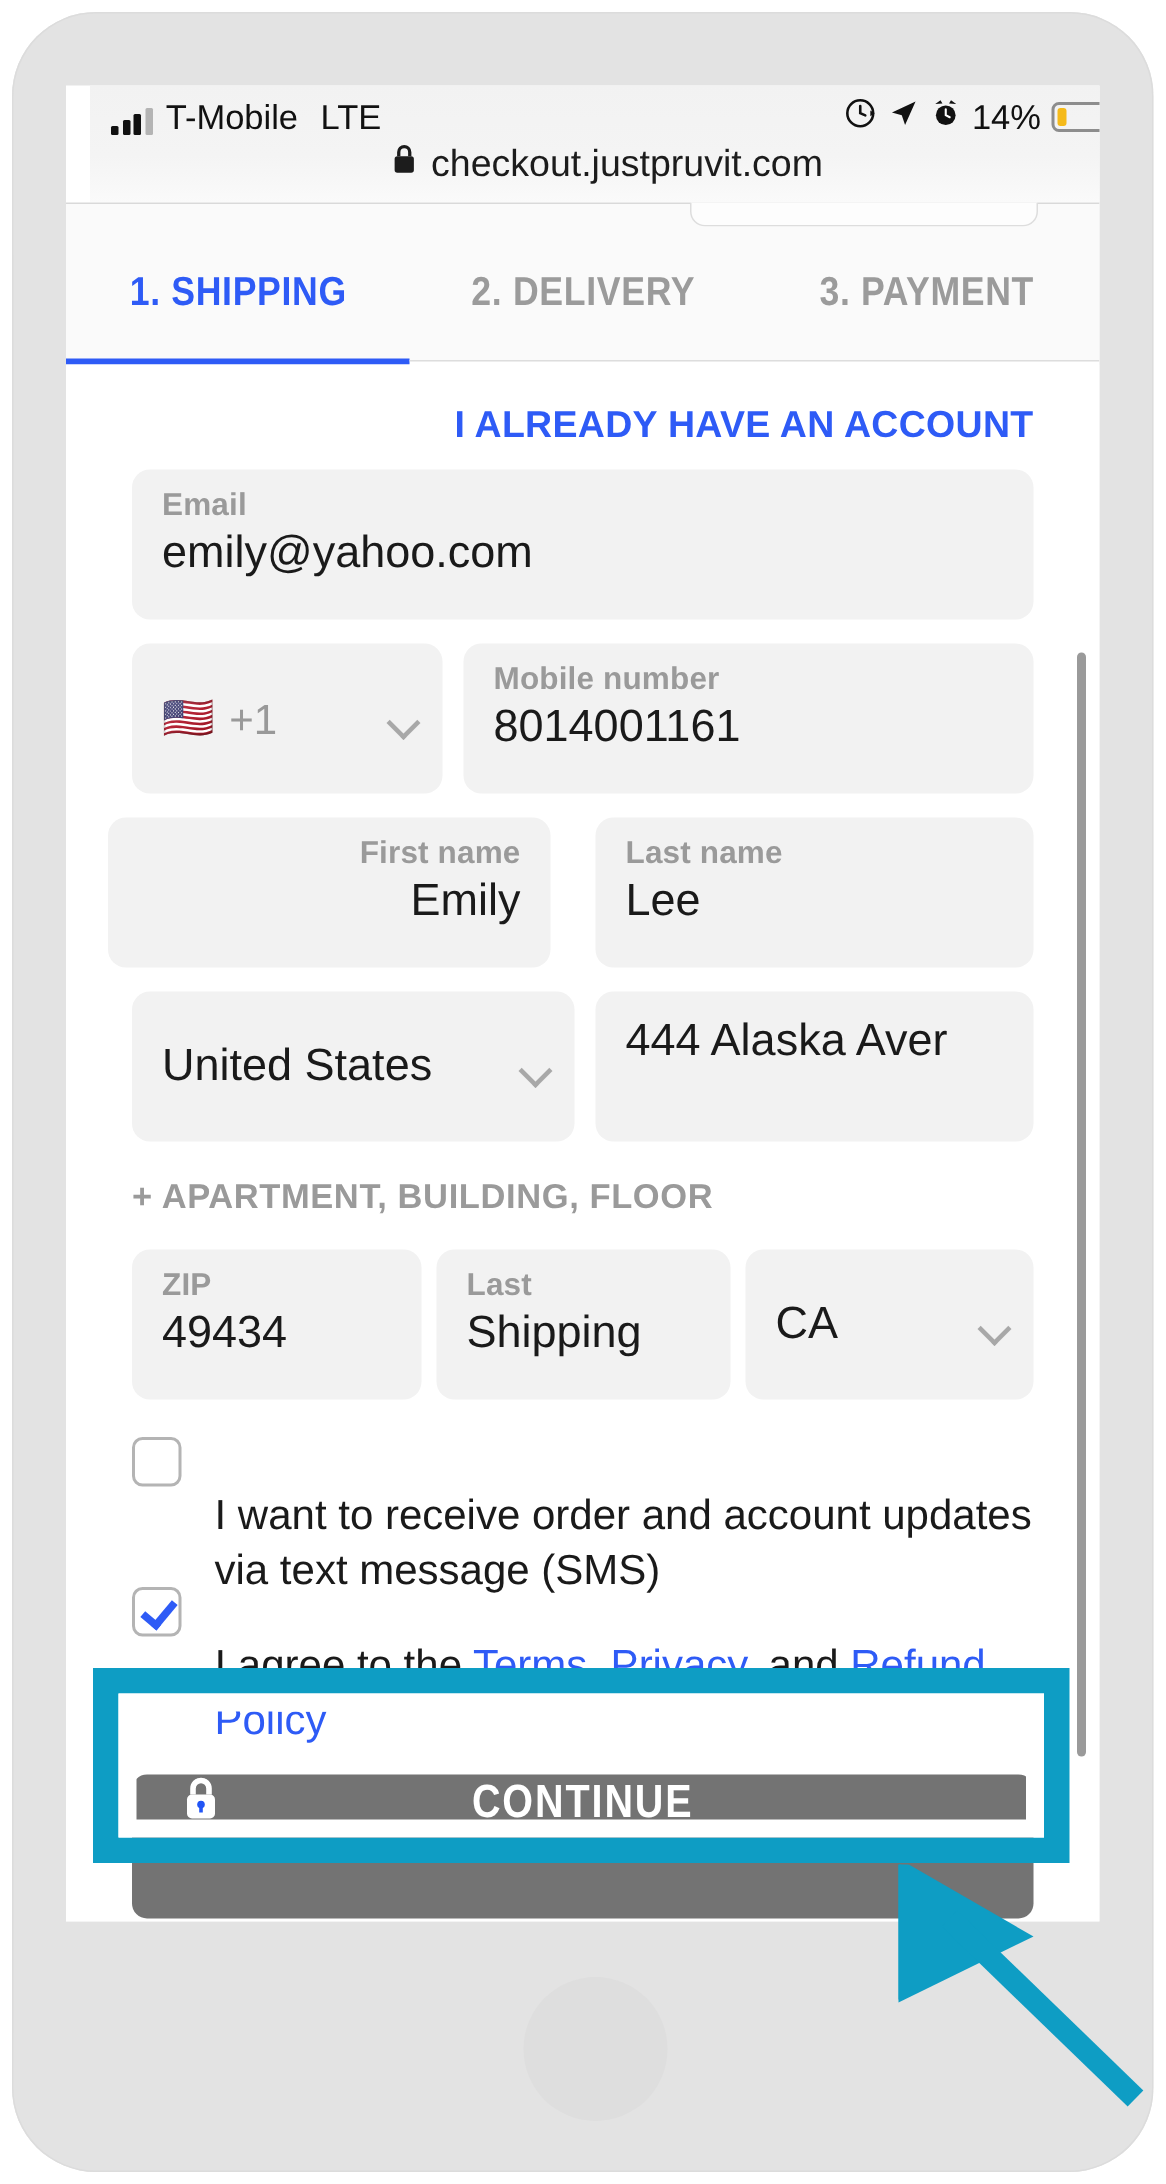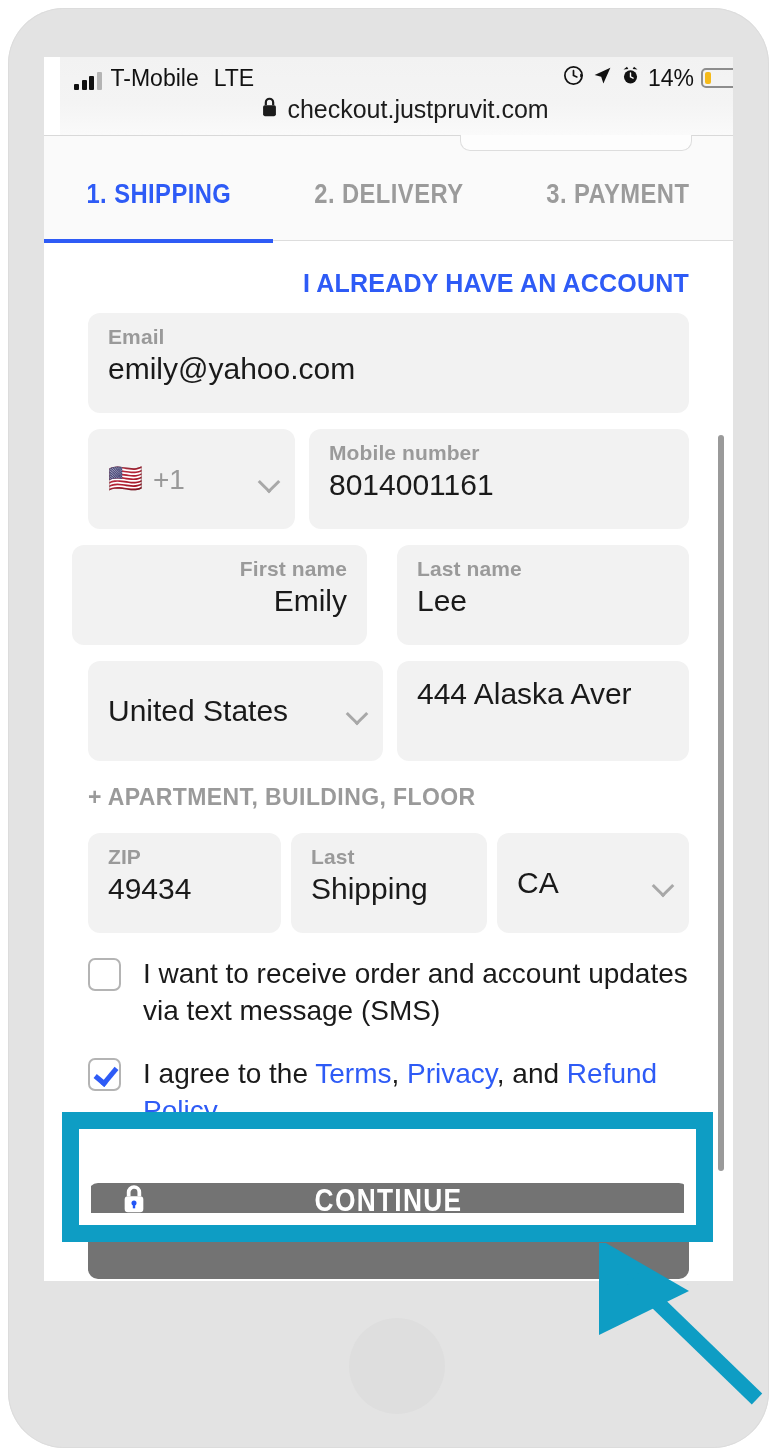--- a/index.html
+++ b/index.html
@@ -338,20 +338,21 @@
     left: 9px; top: 3px;
     width: 9px; height: 17px;
     border-right: 5px solid #2e5bf6;
     border-bottom: 5px solid #2e5bf6;
     transform: rotate(40deg);
   }
   .cb-label {
     font-size: 28px;
     color: #1a1a1a;
     line-height: 1.33;
+    margin-top: 36px;
   }
   .cb-label a { color: #2e5bf6; text-decoration: none; }
 
   
   #scrollbar-thumb {
     position: absolute;
     right: 9px;
     top: 192px;
     width: 6px;
     height: 736px;

